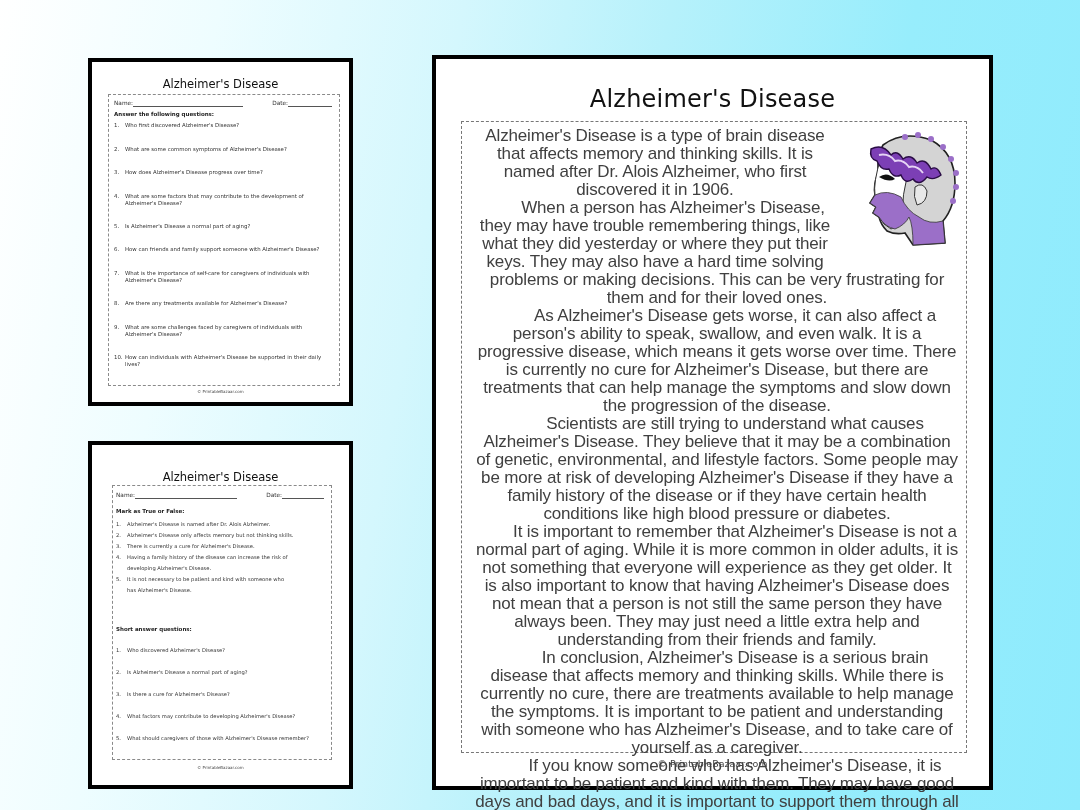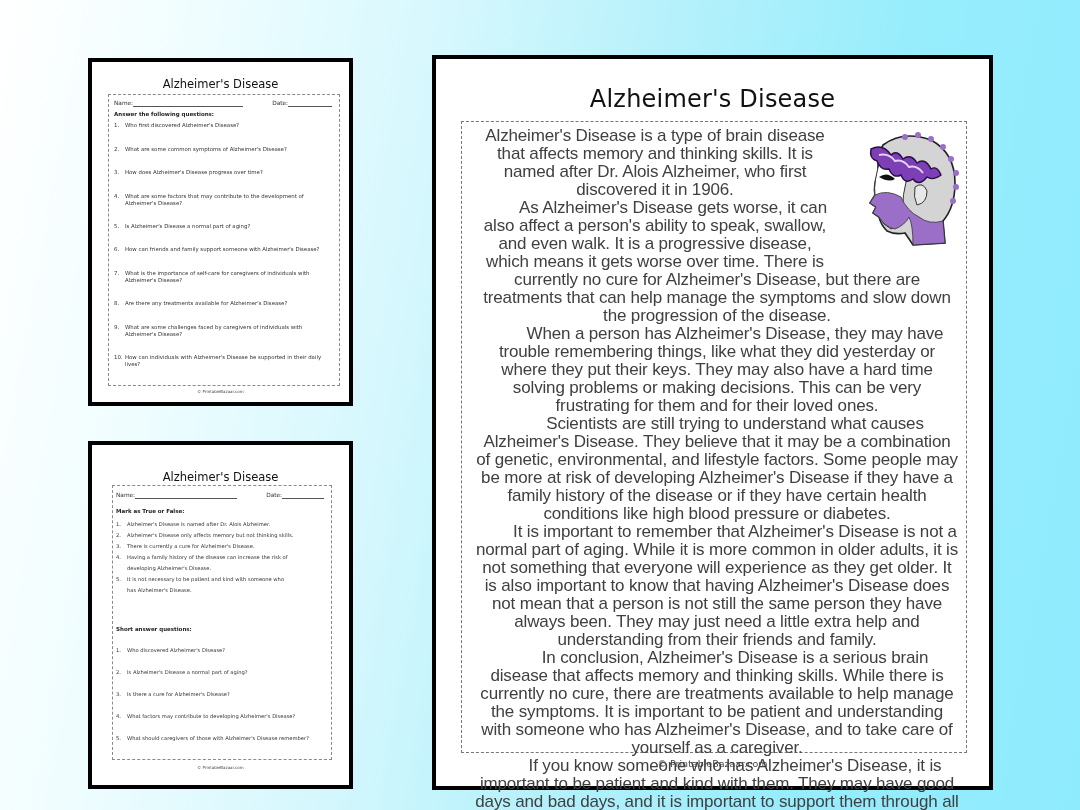--- a/index.html
+++ b/index.html
@@ -196,22 +196,22 @@
         <path d="M32 70 L27 78 L33 82 L30 88 L36 92 Q42 102 52 104 Q62 100 66 92 Q70 100 70 120 L102 118 L100 96 Q86 100 76 92 Q64 86 58 72 Q44 64 32 70 Z" fill="#9b6fc8" stroke="#333" stroke-width="0.8"></path>
 
         <path d="M36 52 Q44 46 52 54 Q46 58 36 52 Z" fill="#111"></path>
 
         <path d="M72 62 Q80 56 84 66 Q84 78 74 80 Q70 72 72 62 Z" fill="#e8e8e8" stroke="#333" stroke-width="1"></path>
 
         <path d="M28 24 Q40 18 48 30 Q54 24 60 34 Q68 28 74 38 Q82 32 88 44 Q94 40 98 50 Q90 56 84 52 Q76 62 70 54 Q62 60 58 50 Q50 54 46 44 Q38 46 34 36 Q26 34 28 24 Z" fill="#7c3fb5" stroke="#2a0d45" stroke-width="1.4"></path>
         <path d="M36 30 Q46 28 52 36 Q60 34 66 42 Q74 40 80 48" fill="none" stroke="#e6d4f5" stroke-width="2"></path>
       </svg>
       <p>Alzheimer's Disease is a type of brain disease that affects memory and thinking skills. It is named after Dr. Alois Alzheimer, who first discovered it in 1906.</p>
+      <p class="ind">When a person has Alzheimer's Disease, they may have trouble remembering things, like what they did yesterday or where they put their keys. They may also have a hard time solving problems or making decisions. This can be very frustrating for them and for their loved ones.</p>
       <p class="ind">As Alzheimer's Disease gets worse, it can also affect a person's ability to speak, swallow, and even walk. It is a progressive disease, which means it gets worse over time. There is currently no cure for Alzheimer's Disease, but there are treatments that can help manage the symptoms and slow down the progression of the disease.</p>
-      <p class="ind">When a person has Alzheimer's Disease, they may have trouble remembering things, like what they did yesterday or where they put their keys. They may also have a hard time solving problems or making decisions. This can be very frustrating for them and for their loved ones.</p>
       <p class="ind">Scientists are still trying to understand what causes Alzheimer's Disease. They believe that it may be a combination of genetic, environmental, and lifestyle factors. Some people may be more at risk of developing Alzheimer's Disease if they have a family history of the disease or if they have certain health conditions like high blood pressure or diabetes.</p>
       <p class="ind">It is important to remember that Alzheimer's Disease is not a normal part of aging. While it is more common in older adults, it is not something that everyone will experience as they get older. It is also important to know that having Alzheimer's Disease does not mean that a person is not still the same person they have always been. They may just need a little extra help and understanding from their friends and family.</p>
       <p class="ind">In conclusion, Alzheimer's Disease is a serious brain disease that affects memory and thinking skills. While there is currently no cure, there are treatments available to help manage the symptoms. It is important to be patient and understanding with someone who has Alzheimer's Disease, and to take care of yourself as a caregiver.</p>
       <p class="ind">If you know someone who has Alzheimer's Disease, it is important to be patient and kind with them. They may have good days and bad days, and it is important to support them through all of it. It is also important to take care of yourself as a caregiver, as caring for someone with Alzheimer's Disease can be challenging.</p>
     </div>
   </div>
   <div class="footer">© PrintableBazaar.com</div>
 </div>
 
 </body></html>

